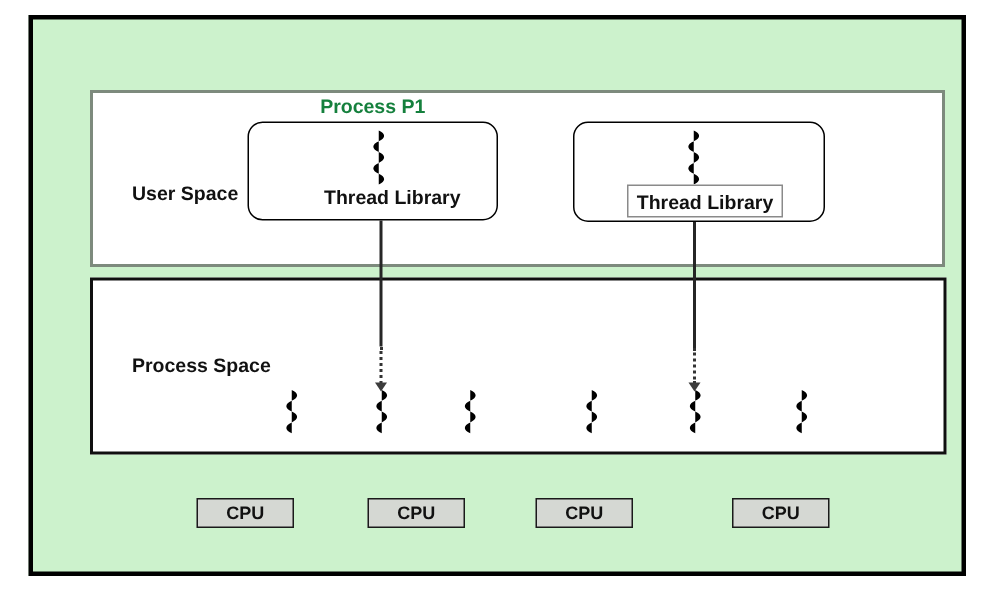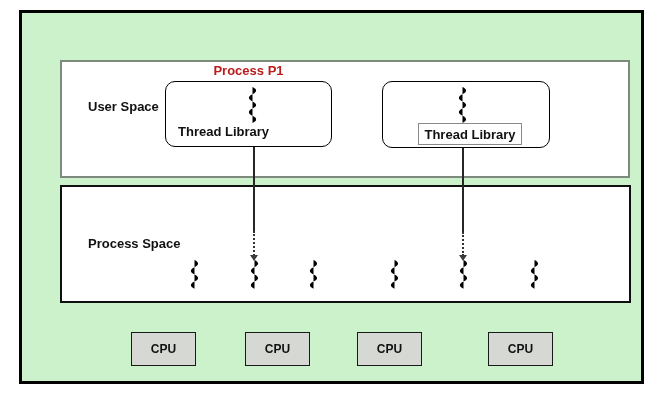--- a/index.html
+++ b/index.html
@@ -10,55 +10,55 @@
   .outer{left:19px;top:10px;width:625px;height:374px;
          border:3px solid #000;background:var(--background,#ccf2cc);}
 
   .panel{background:#fff;}
   .user-space{left:38px;top:47px;width:570px;height:118px;
               border:2px solid var(--user-border,#7d8a7d);}
   .kernel-space{left:38px;top:172px;width:571px;height:118px;
                 border:2px solid #101010;}
 
   .space-label{font-weight:bold;font-size:13px;color:#111;white-space:nowrap;}
-  .user-label{left:66px;top:86px;}
+  .user-label{left:66px;top:108px;}
   .kernel-label{left:66px;top:223px;}
 
-  .proc-title{font-weight:bold;font-size:13px;color:#b91c1c;text-align:center;}
+  .proc-title{font-weight:bold;font-size:13px;color:#15803d;text-align:center;}
   .p1-title{left:143px;top:50px;width:167px;}
   .p2-title{left:360px;top:50px;width:168px;}
 
   .proc-box{background:#fff;border:1.5px solid #000;border-radius:10px;}
   .p1-box{left:143px;top:68px;width:167px;height:66px;}
   .p2-box{left:360px;top:68px;width:168px;height:67px;}
   .p1-thread{left:225px;top:72px;}
   .p2-thread{left:435px;top:72px;}
 
-  .lib-label{font-weight:bold;font-size:13px;color:#111;white-space:nowrap;}
+  .lib-label{font-weight:bold;font-size:13px;color:#111;text-align:center;white-space:nowrap;}
   .p1-lib{left:156px;top:111px;width:167px;}
   .p2-lib-box{left:396px;top:110px;width:104px;height:22px;background:#fff;
               border:1.5px solid #8a8a8a;display:flex;align-items:center;justify-content:center;}
 
   .map-solid{width:0;border-left:2px solid #262626;}
   .map-dotted{width:0;border-left:2px dotted #333;}
   .p1-line-solid{left:231px;top:134px;height:84px;}
   .p1-line-dotted{left:231px;top:218px;height:25px;}
   .p2-line-solid{left:440px;top:135px;height:84px;}
   .p2-line-dotted{left:440px;top:219px;height:24px;}
 
   .arrow-down{width:0;height:0;border-left:4px solid transparent;
               border-right:4px solid transparent;border-top:6px solid #3c3c3c;}
   .p1-arrow{left:228px;top:242px;}
   .p2-arrow{left:437px;top:242px;}
 
   .kthread{top:245px;}
   .kt0{left:167px;} .kt1{left:227px;} .kt2{left:286px;}
   .kt3{left:367px;} .kt4{left:436px;} .kt5{left:507px;}
 
-  .cpu{top:319px;width:65px;height:34px;background:var(--cpu-fill,#d5d8d3);
+  .cpu{top:319px;width:65px;height:20px;background:var(--cpu-fill,#d5d8d3);
        border:1.5px solid #1a1a1a;display:flex;align-items:center;justify-content:center;
        font-weight:bold;font-size:12px;color:#111;}
   .cpu0{left:109px;} .cpu1{left:223px;} .cpu2{left:335px;} .cpu3{left:466px;}
 </style>
 </head>
 <body>
 
 <svg width="0" height="0" style="position:absolute">
   <defs>
     <path id="wave5" d="M5,2 C9.8,4.2 9.8,7 5,9.2 C0.2,11.4 0.2,14.2 5,16.4 C9.8,18.6 9.8,21.4 5,23.6 C0.2,25.8 0.2,28.6 5,30.8 C9.8,33 9.8,35.8 5,38"></path>

